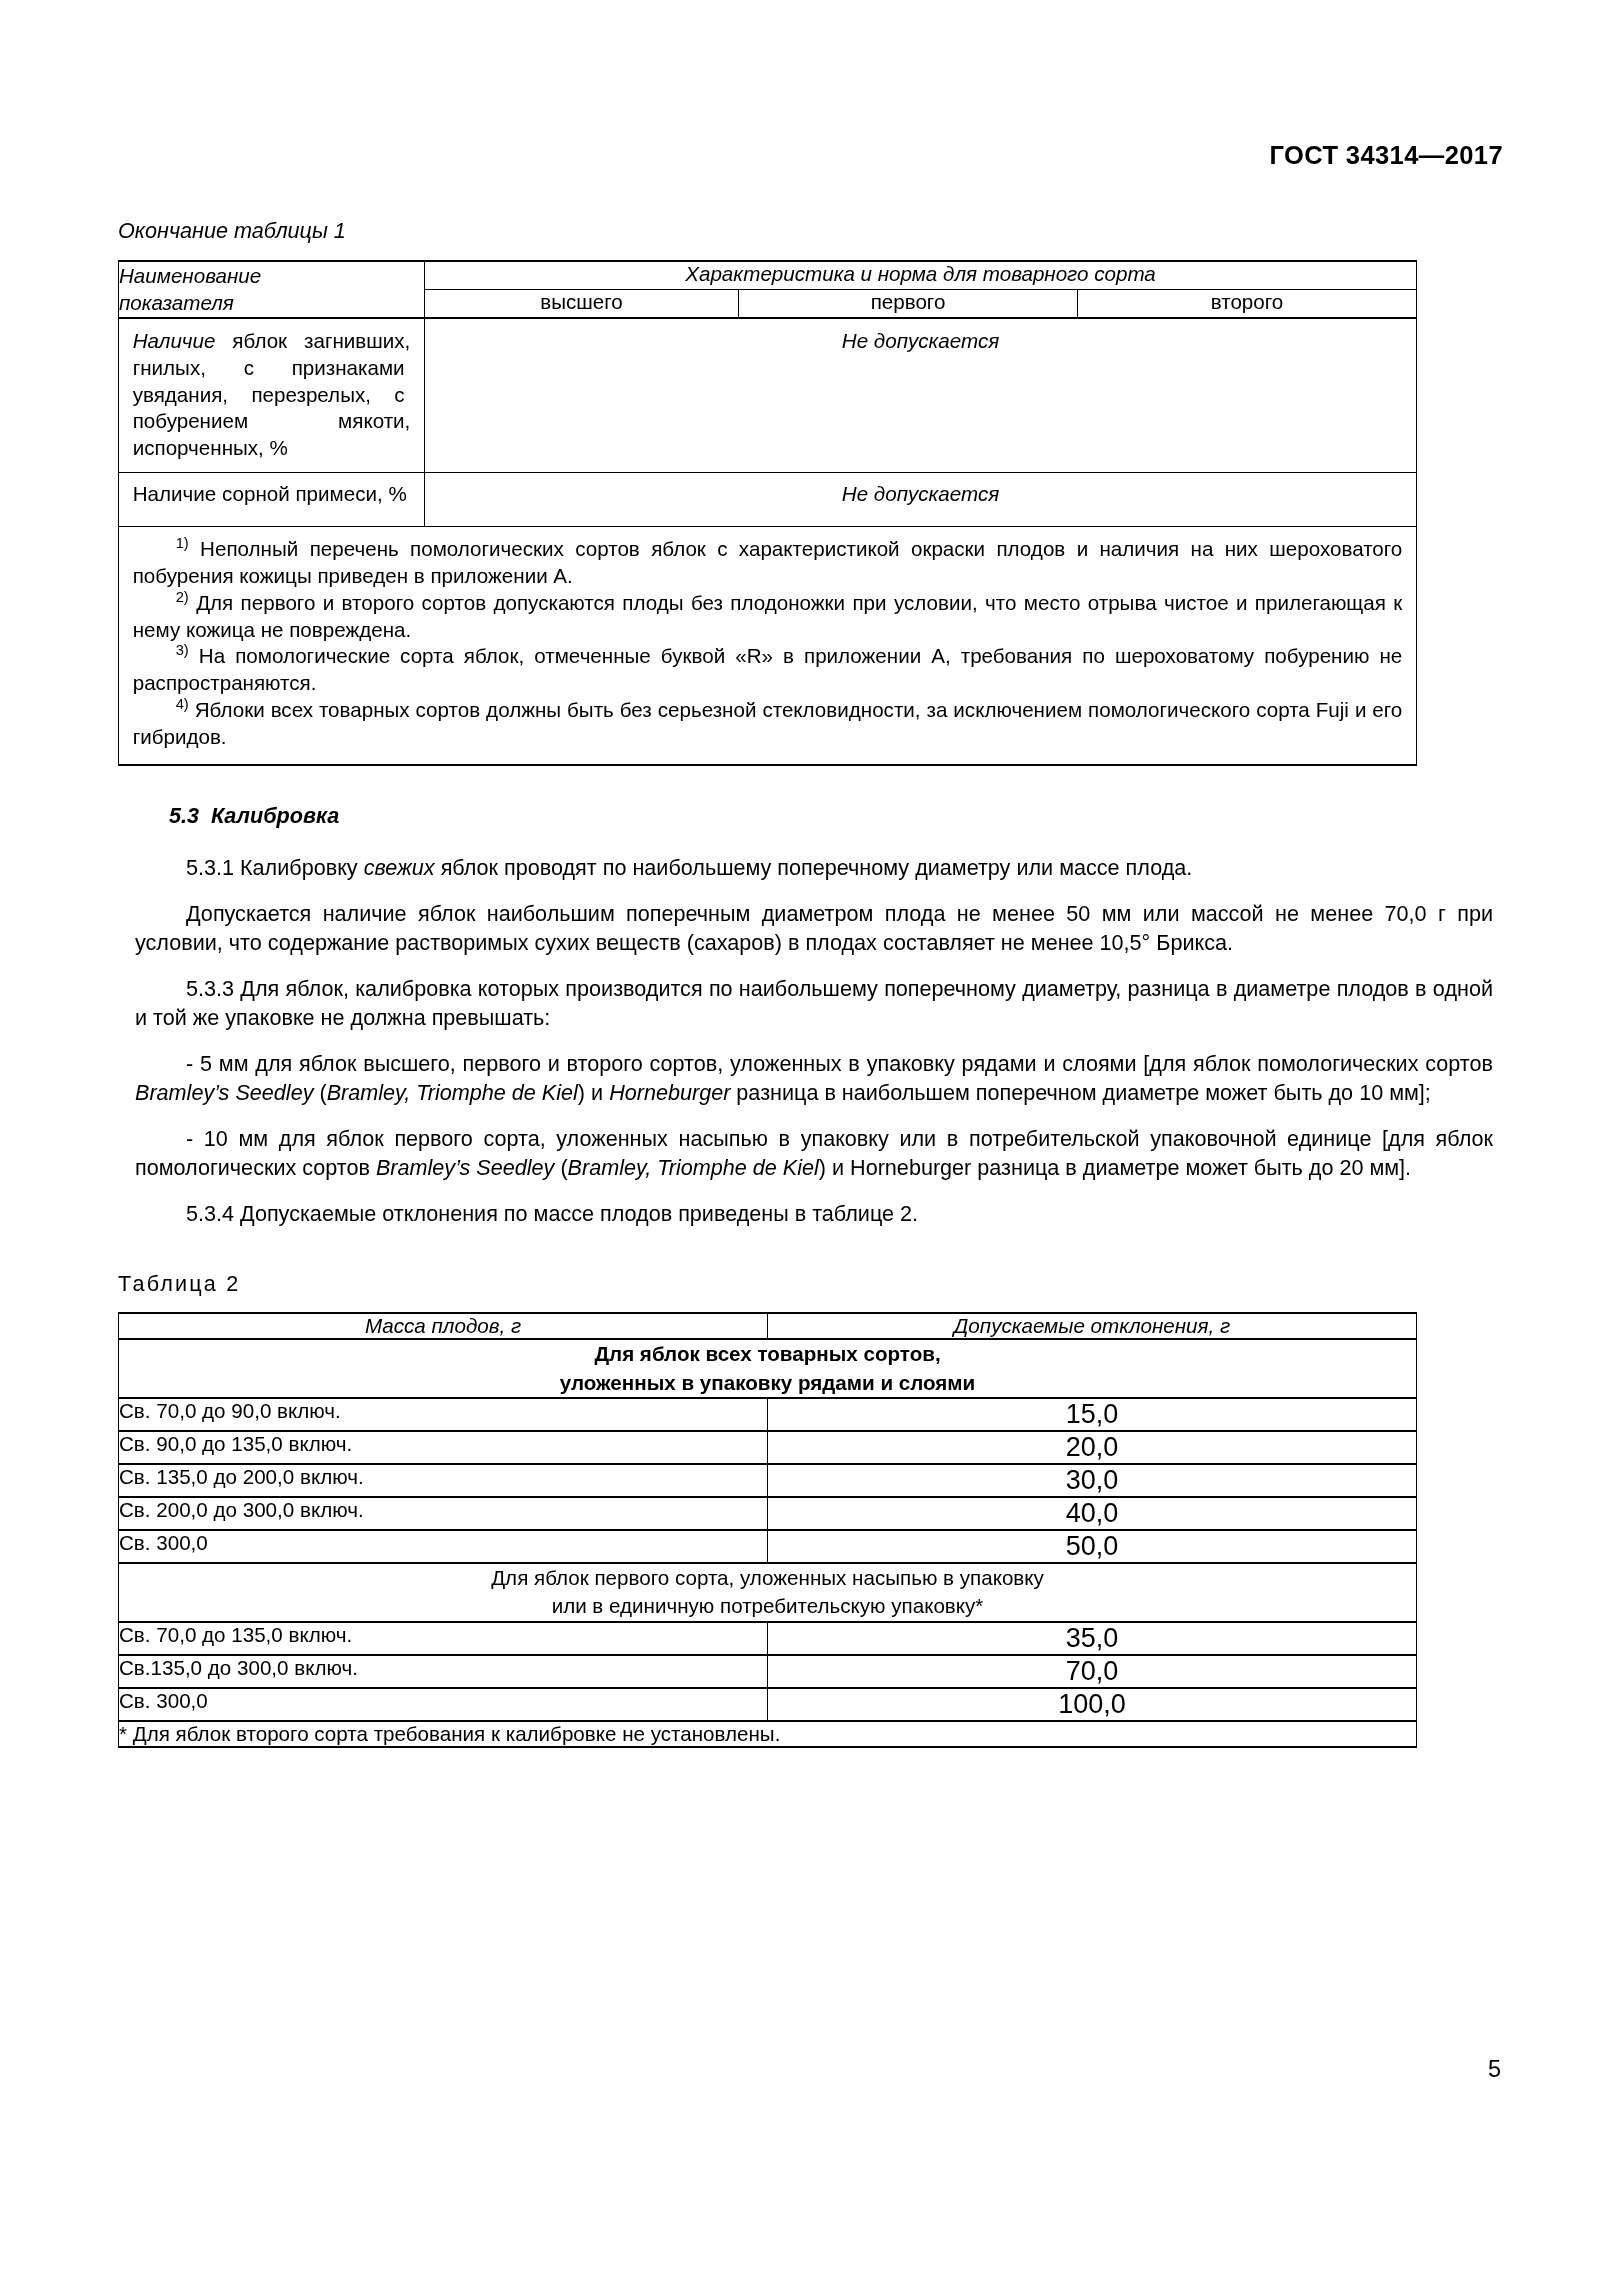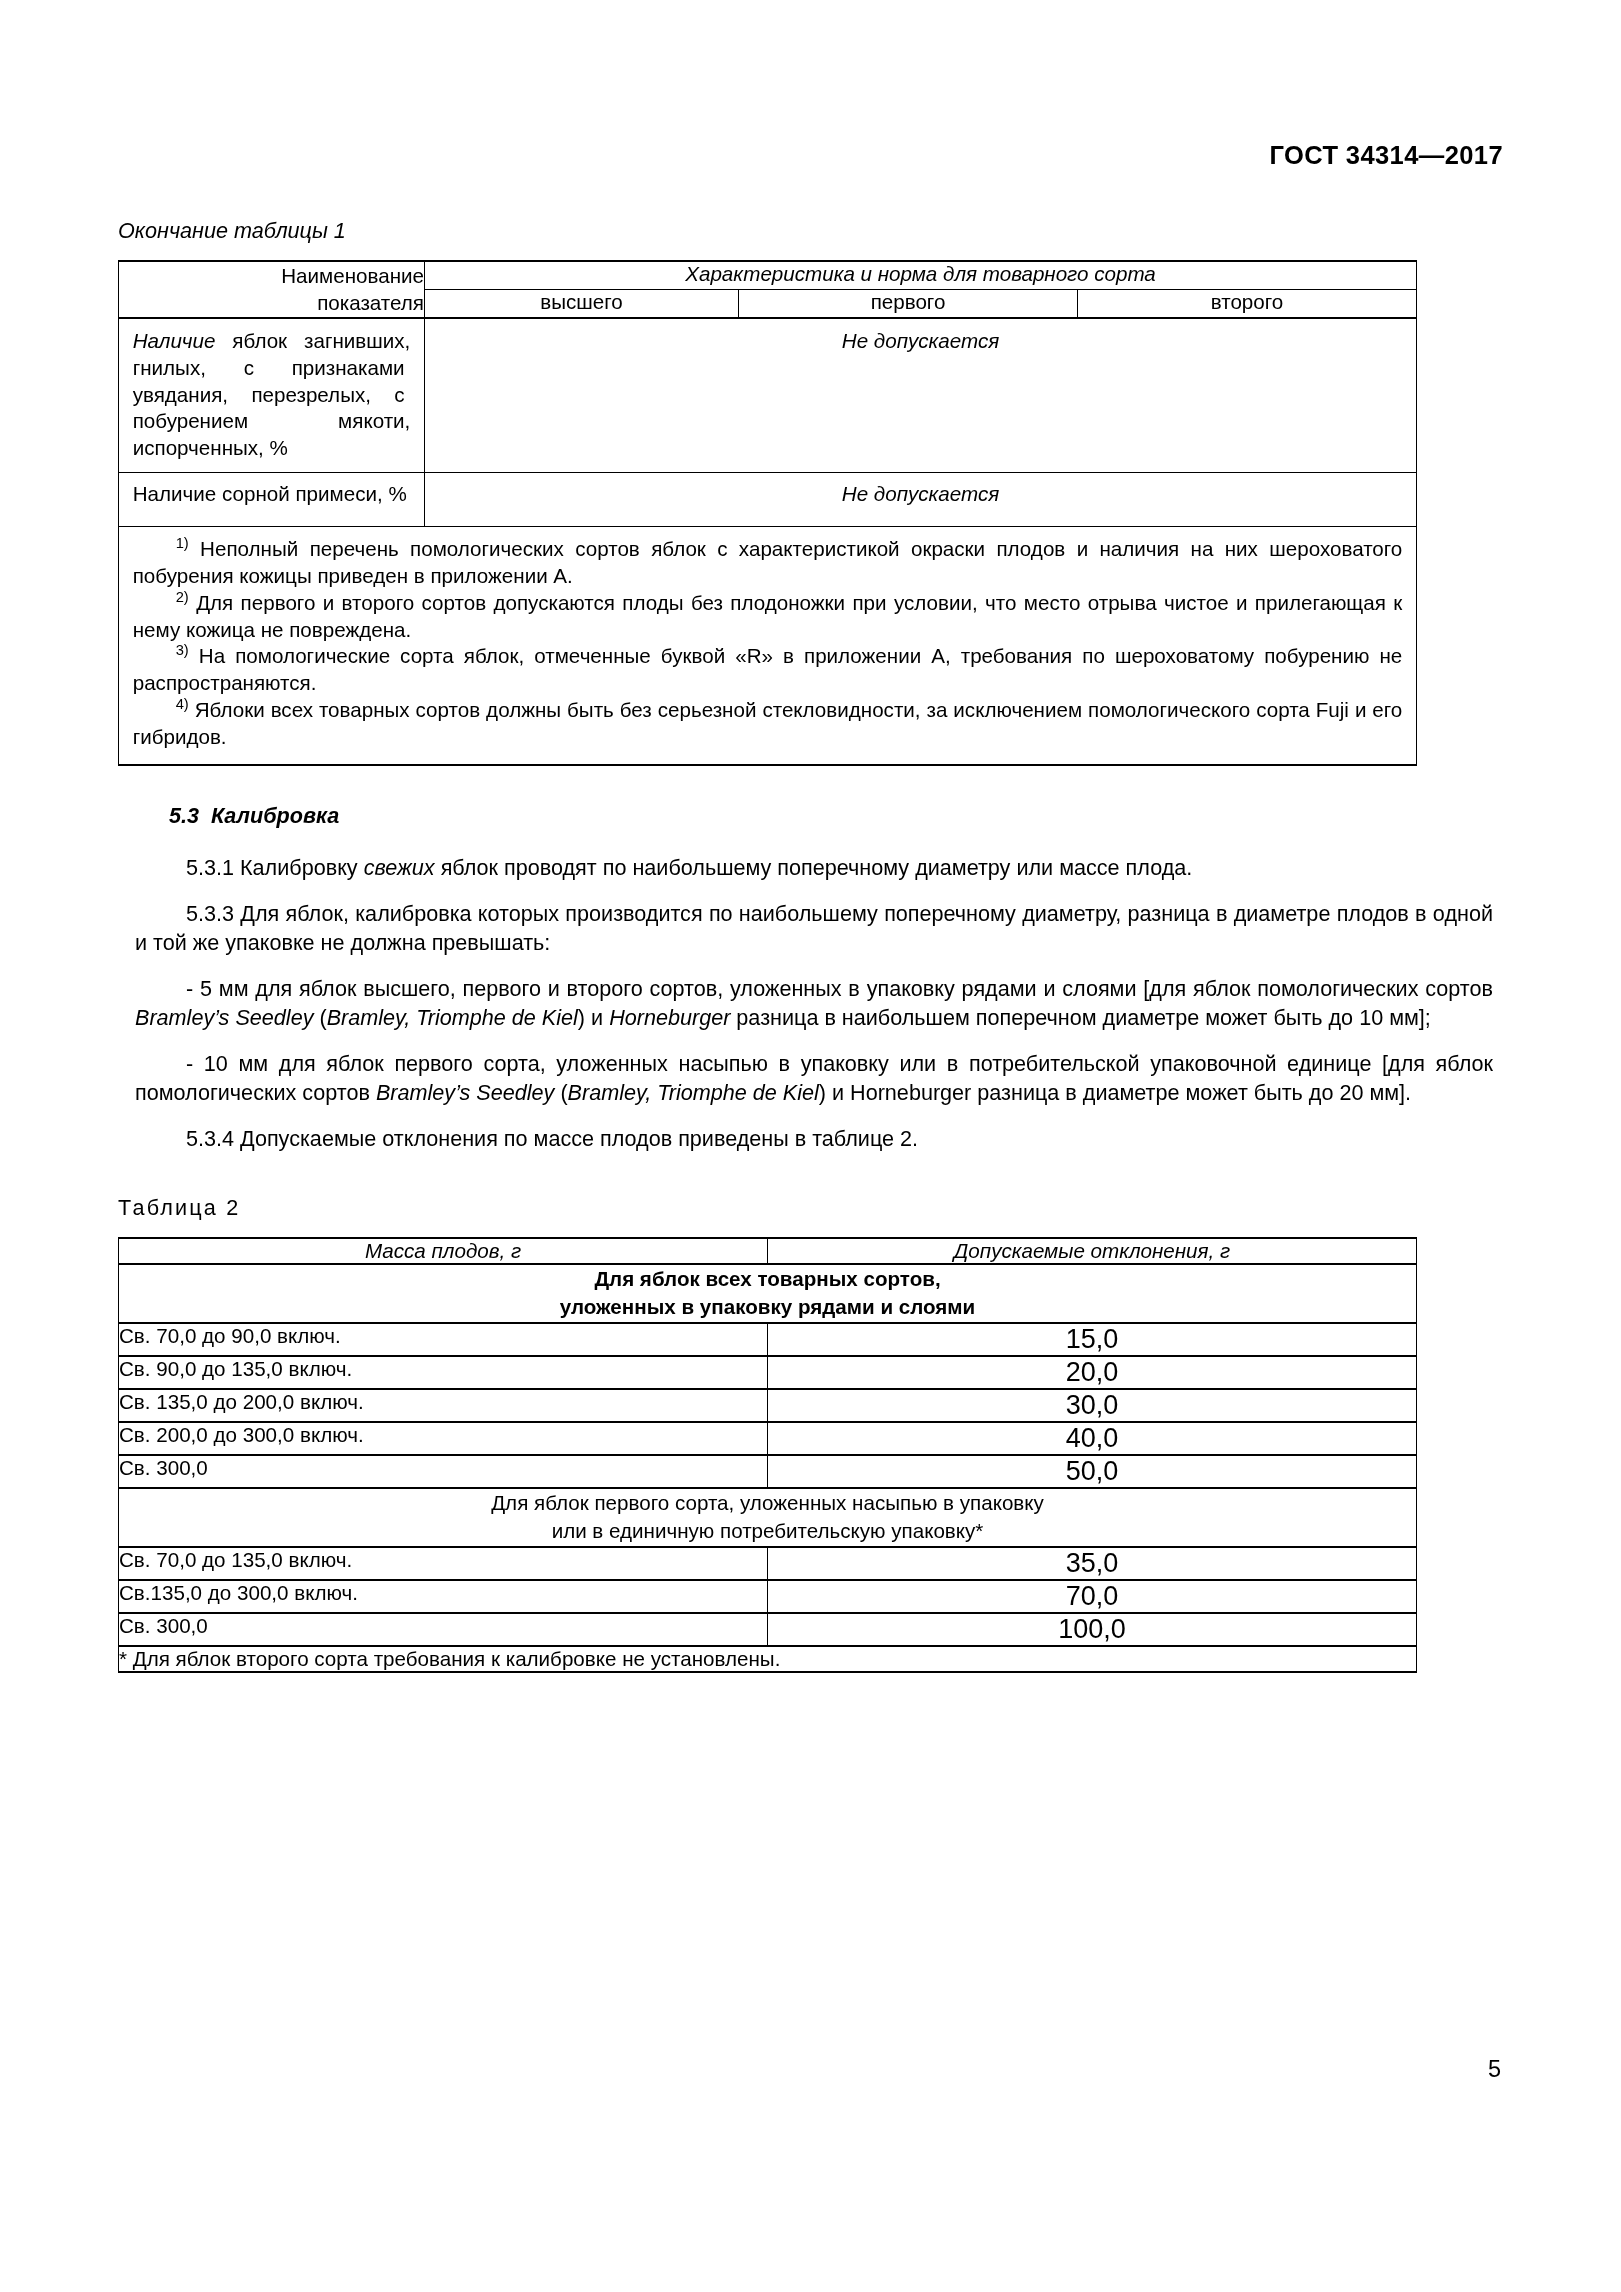--- a/index.html
+++ b/index.html
@@ -66,21 +66,22 @@
   table.gost .outer-top { border-top-width: 2.9px; }
   table.gost .outer-bot { border-bottom-width: 2.9px; }
   .cellpad {
     padding: 8.8px 13.7px 9.8px 13.7px;
     font-size: 20.6px;
     line-height: 1.30;
   }
   .ctr { text-align: center; }
   .ital { font-style: italic; }
   .hdr-name {
-    text-align: right;
+    text-align: left;
+    font-style: italic;
     font-size: 20.6px;
     line-height: 1.35;
     padding: 15.7px 9.8px 13.7px 9.8px;
     margin-left: 30px;
   }
   .hdr-span {
     text-align: center;
     font-style: italic;
     font-size: 20.6px;
     padding: 11.8px 5.9px 10.8px 5.9px;
@@ -233,20 +234,21 @@
     </table>
 
     <h3 class="sect">
       <span>5.3</span>&nbsp;
       <span>Калибровка</span>
     </h3>
 
     <p class="body"><span>5.3.1  Калибровку </span><span class="it">свежих</span><span> яблок проводят по наибольшему поперечному диаметру или массе плода.</span></p>
 
 
+    <p class="body">Допускается наличие яблок наибольшим поперечным диаметром плода не менее 50 мм или мас­сой не менее 70,0 г при условии, что содержание растворимых сухих веществ (сахаров) в плодах со­ставляет не менее 10,5° Брикса.</p>
 
     <p class="body">5.3.3 Для яблок, калибровка которых производится по наибольшему поперечному диаметру, раз­ница в диаметре плодов в одной и той же упаковке не должна превышать:</p>
 
     <p class="body"><span>- 5 мм для яблок высшего, первого и второго сортов, уложенных в упаковку рядами и слоями [для яблок помологических сортов </span><span class="it">Bramley’s Seedley</span><span> (</span><span class="it">Bramley, Triomphe de Kiel</span><span>) и </span><span class="it">Horneburger</span><span> разница в наи­большем поперечном диаметре может быть до 10 мм];</span></p>
 
     <p class="body"><span>- 10 мм для яблок первого сорта, уложенных насыпью в упаковку или в потребительской упа­ковочной единице [для яблок помологических сортов </span><span class="it">Bramley’s Seedley</span><span> (</span><span class="it">Bramley, Triomphe de Kiel</span><span>) и Horneburger разница в диаметре может быть до 20 мм].</span></p>
 
     <p class="body">5.3.4 Допускаемые отклонения по массе плодов приведены в таблице 2.</p>
 
     <div class="spacer-24"></div>

